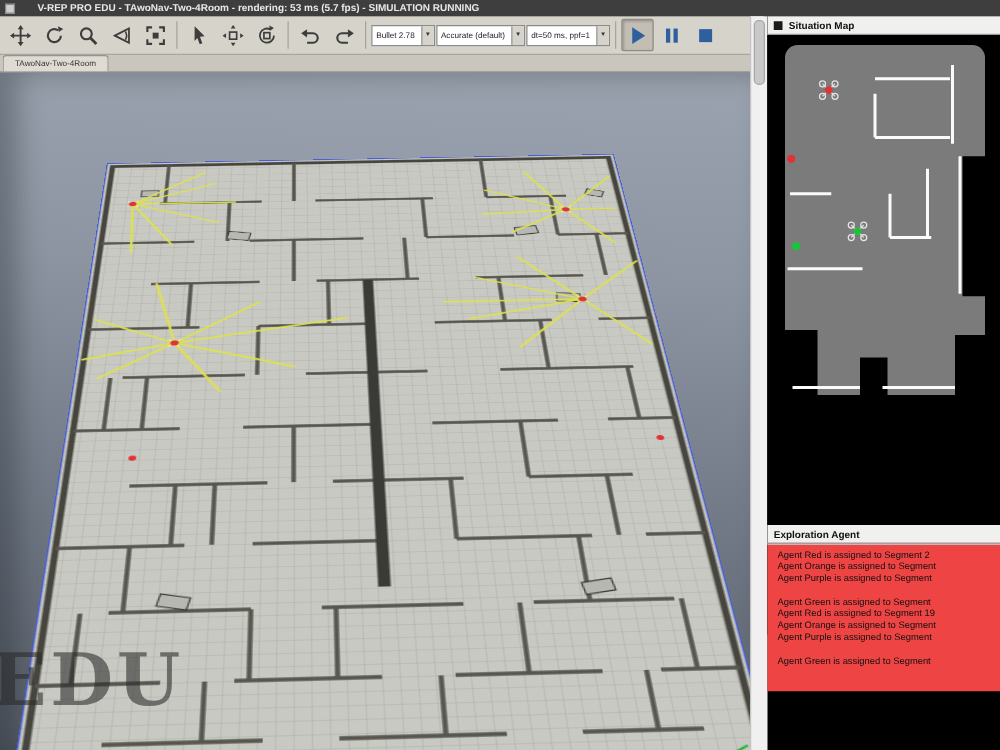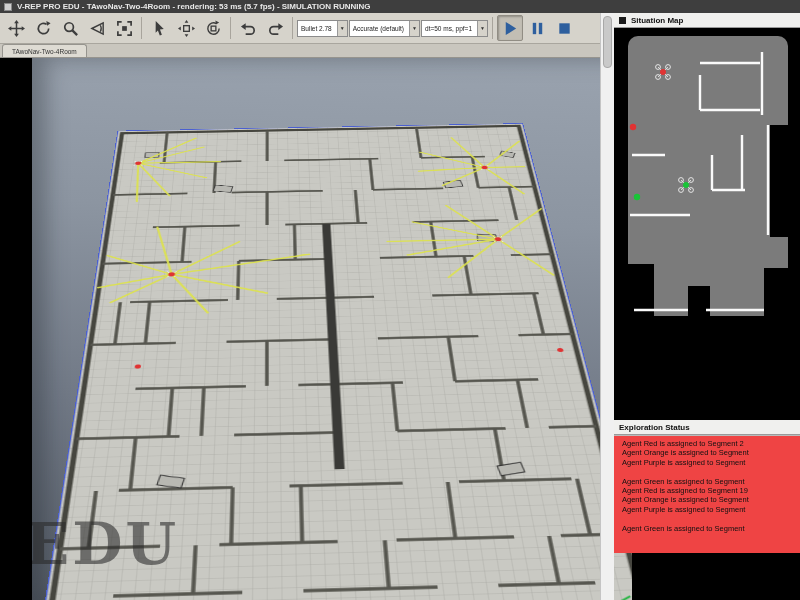--- a/index.html
+++ b/index.html
@@ -3,21 +3,21 @@
 <meta charset="utf-8">
 <style>
   html,body{margin:0;padding:0;background:#222;}
   *{box-sizing:border-box;}
   .screen{position:relative;width:800px;height:600px;overflow:hidden;background:#000;
           font-family:"Liberation Sans",sans-serif;}
 
   
   .titlebar{position:absolute;left:0;top:0;width:800px;height:13px;background:#3e3e3e;
             color:#e8e8e8;font-size:8px;font-weight:bold;display:flex;align-items:center;
-            gap:5px;padding-left:4px;white-space:nowrap;}
+            gap:18px;padding-left:4px;white-space:nowrap;}
   .win-icon{width:8px;height:8px;background:#cfcfcf;border:1px solid #888;display:inline-block;}
 
   
   .toolbar{position:absolute;left:0;top:13px;width:611px;height:31px;background:#d6d3cb;
            border-bottom:1px solid #a9a69e;display:flex;align-items:center;gap:1px;
            padding:0 3px;overflow:hidden;}
   .tbtn{width:26px;height:26px;display:flex;align-items:center;justify-content:center;
         border:1px solid transparent;border-radius:2px;flex:none;}
   .tbtn svg{width:17px;height:17px;display:block;}
   .tbtn.pressed{background:#c2beb4;border:1px solid #918d84;box-shadow:inset 1px 1px 2px rgba(0,0,0,.25);}
@@ -30,21 +30,21 @@
   
   .tabbar{position:absolute;left:0;top:44px;width:611px;height:14px;background:#c9c6be;
           border-bottom:1px solid #96948e;display:flex;align-items:flex-end;padding-left:2px;}
   .tab{height:13px;background:#dedbd3;border:1px solid #96948e;border-bottom:none;
        border-radius:3px 3px 0 0;font-size:6.5px;color:#333;display:flex;align-items:center;
        padding:0 9px;}
 
   
   .viewport{position:absolute;left:0;top:58px;width:600px;height:542px;overflow:hidden;
             background:linear-gradient(183deg,#9aa3af 0%,#8c95a1 30%,#707885 65%,#575e68 100%);
-            box-shadow:inset 14px 0 22px rgba(30,33,40,.35);margin-left:32px;}
+            box-shadow:inset 14px 0 22px rgba(30,33,40,.35);}
   .floor{position:absolute;left:55px;top:-109px;width:490px;height:760px;
          transform:perspective(1400px) rotateX(50deg) rotateZ(-2deg);}
   .floor svg{width:100%;height:100%;display:block;}
   .watermark{position:absolute;left:-7px;top:452px;font-family:"DejaVu Serif",serif;
              font-weight:bold;font-size:58px;color:rgba(42,42,42,.58);letter-spacing:3px;}
 
   
   .vscroll{position:absolute;left:600px;top:13px;width:14px;height:587px;background:#f0f0f0;
            border-left:1px solid #c4c4c4;}
   .vthumb{position:absolute;left:2px;top:3px;width:9px;height:52px;background:#c9c9c9;
@@ -338,21 +338,21 @@
           <circle cx="67" cy="152" r="2.4" fill="none" stroke="#e5e5e5" stroke-width="1"></circle>
           <circle cx="77" cy="152" r="2.4" fill="none" stroke="#e5e5e5" stroke-width="1"></circle>
           <circle cx="67" cy="162" r="2.4" fill="none" stroke="#e5e5e5" stroke-width="1"></circle>
           <circle cx="77" cy="162" r="2.4" fill="none" stroke="#e5e5e5" stroke-width="1"></circle>
           <circle cx="72" cy="157" r="3" fill="#19c537"></circle>
         </g>
         <circle cx="23" cy="169" r="3.2" fill="#19c537"></circle>
       </svg>
     </div>
     <div class="panel-header">
-      <span>Exploration Status</span>
+      <span>Exploration Agent</span>
     </div>
     <div class="status-list">
       <div class="status-row">Agent Red is assigned to Segment 2</div>
       <div class="status-row">Agent Orange is assigned to Segment</div>
       <div class="status-row">Agent Purple is assigned to Segment</div>
       <div class="status-row"></div>
       <div class="status-row">Agent Green is assigned to Segment</div>
       <div class="status-row">Agent Red is assigned to Segment 19</div>
       <div class="status-row">Agent Orange is assigned to Segment</div>
       <div class="status-row">Agent Purple is assigned to Segment</div>

